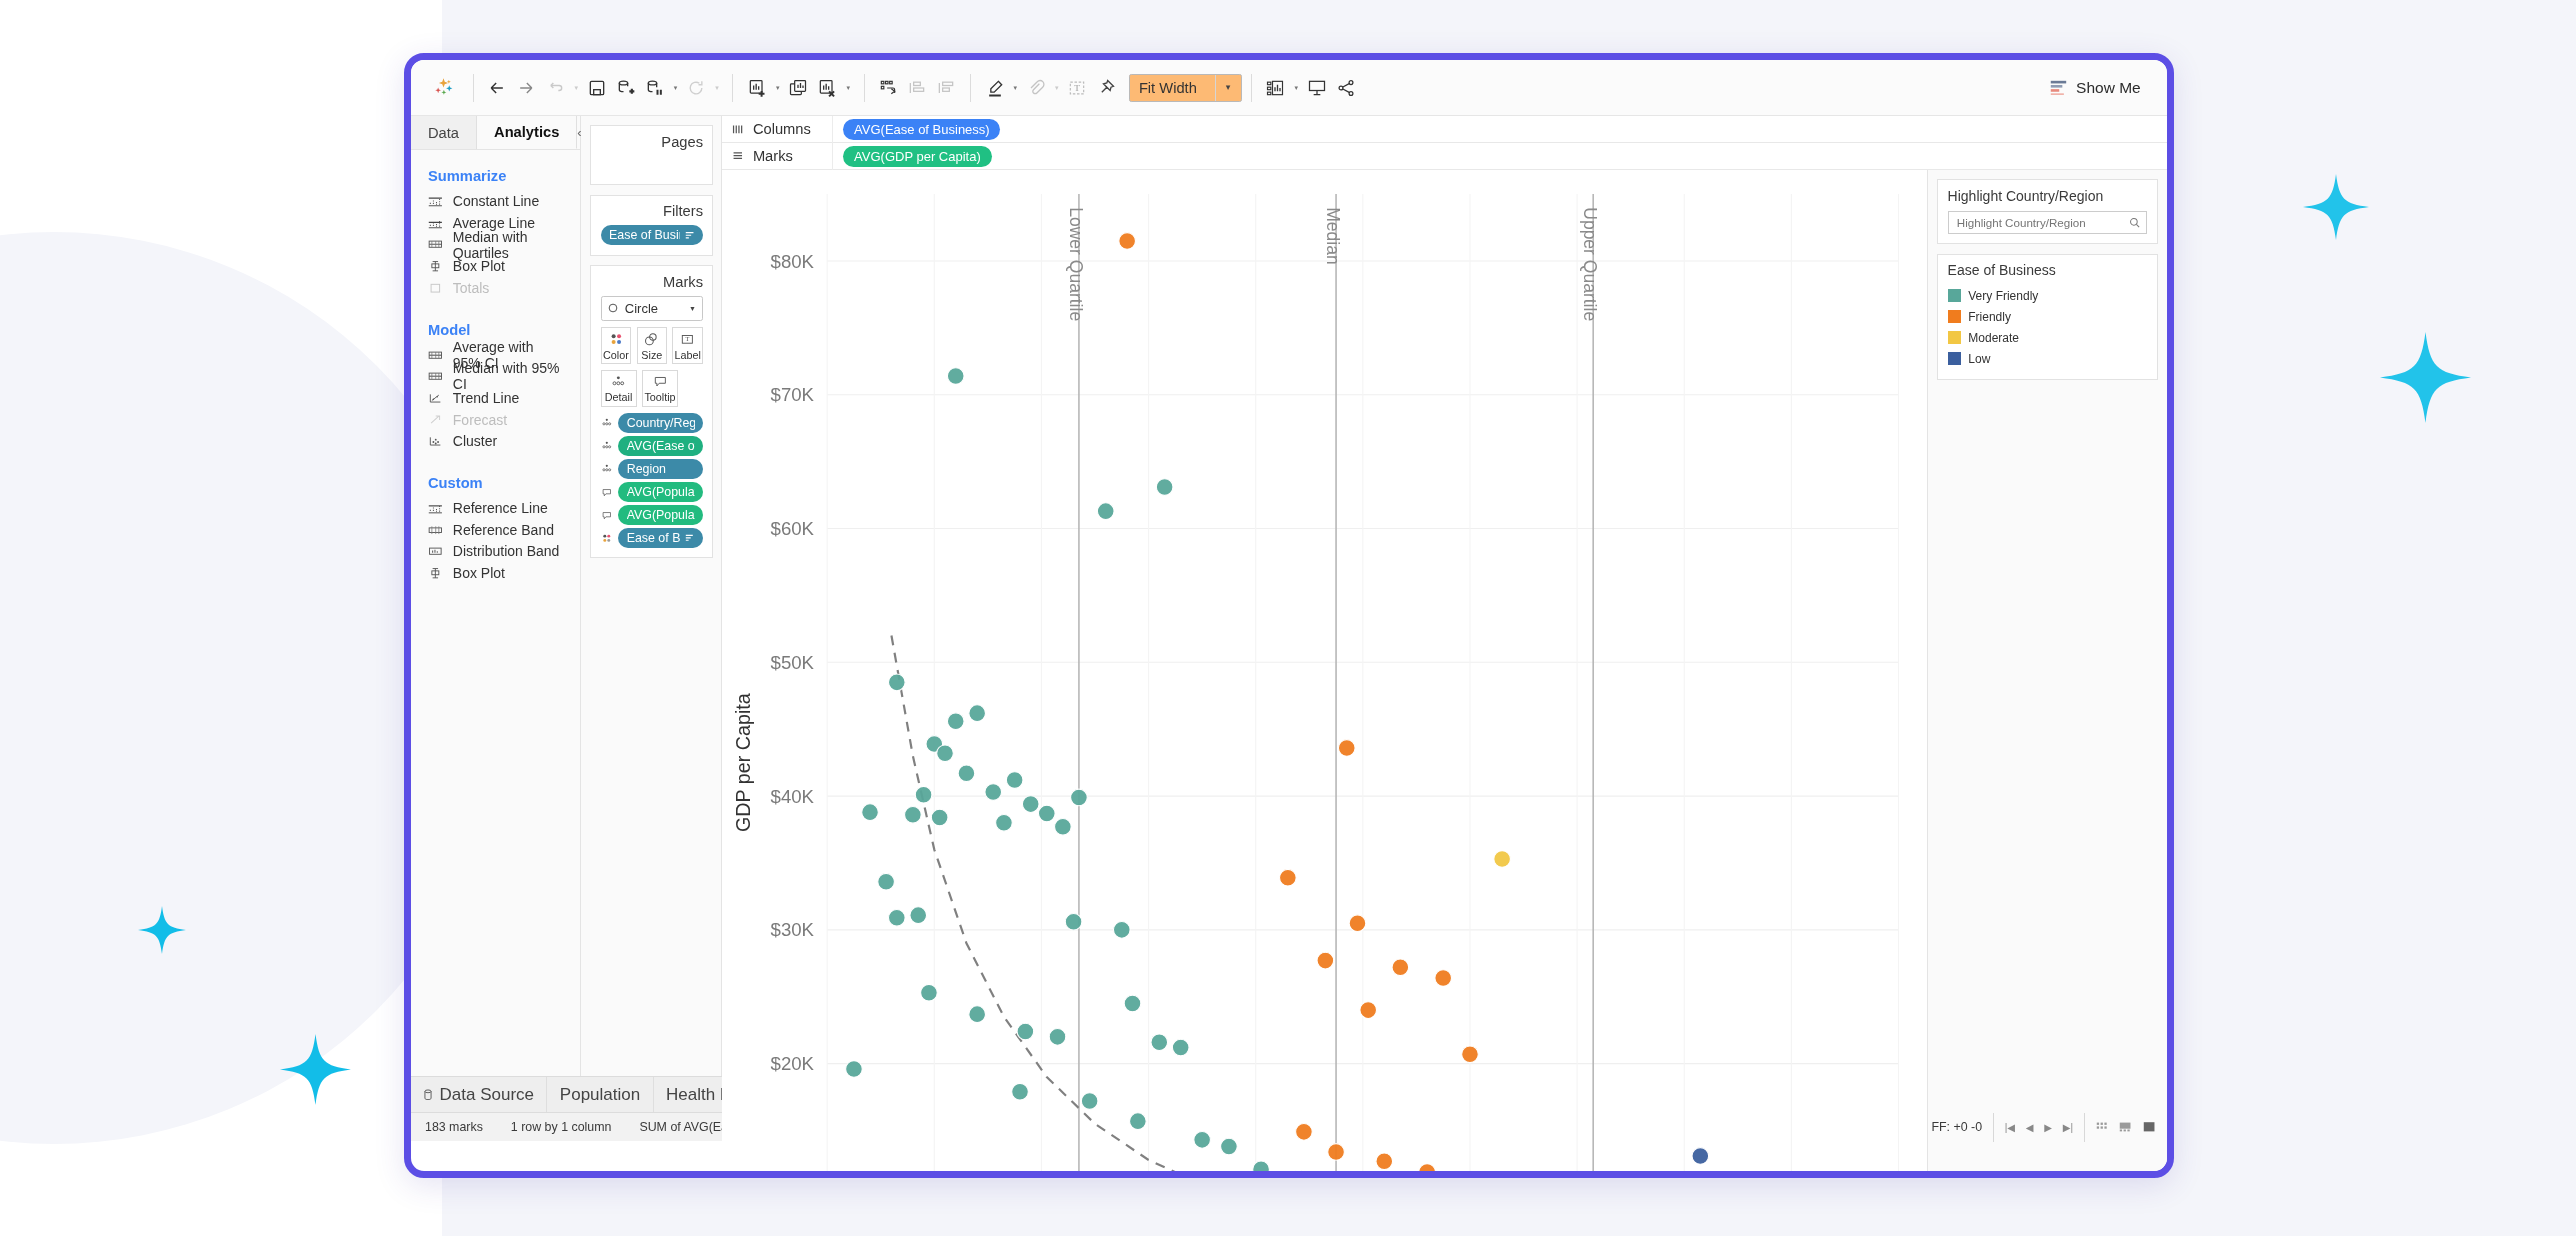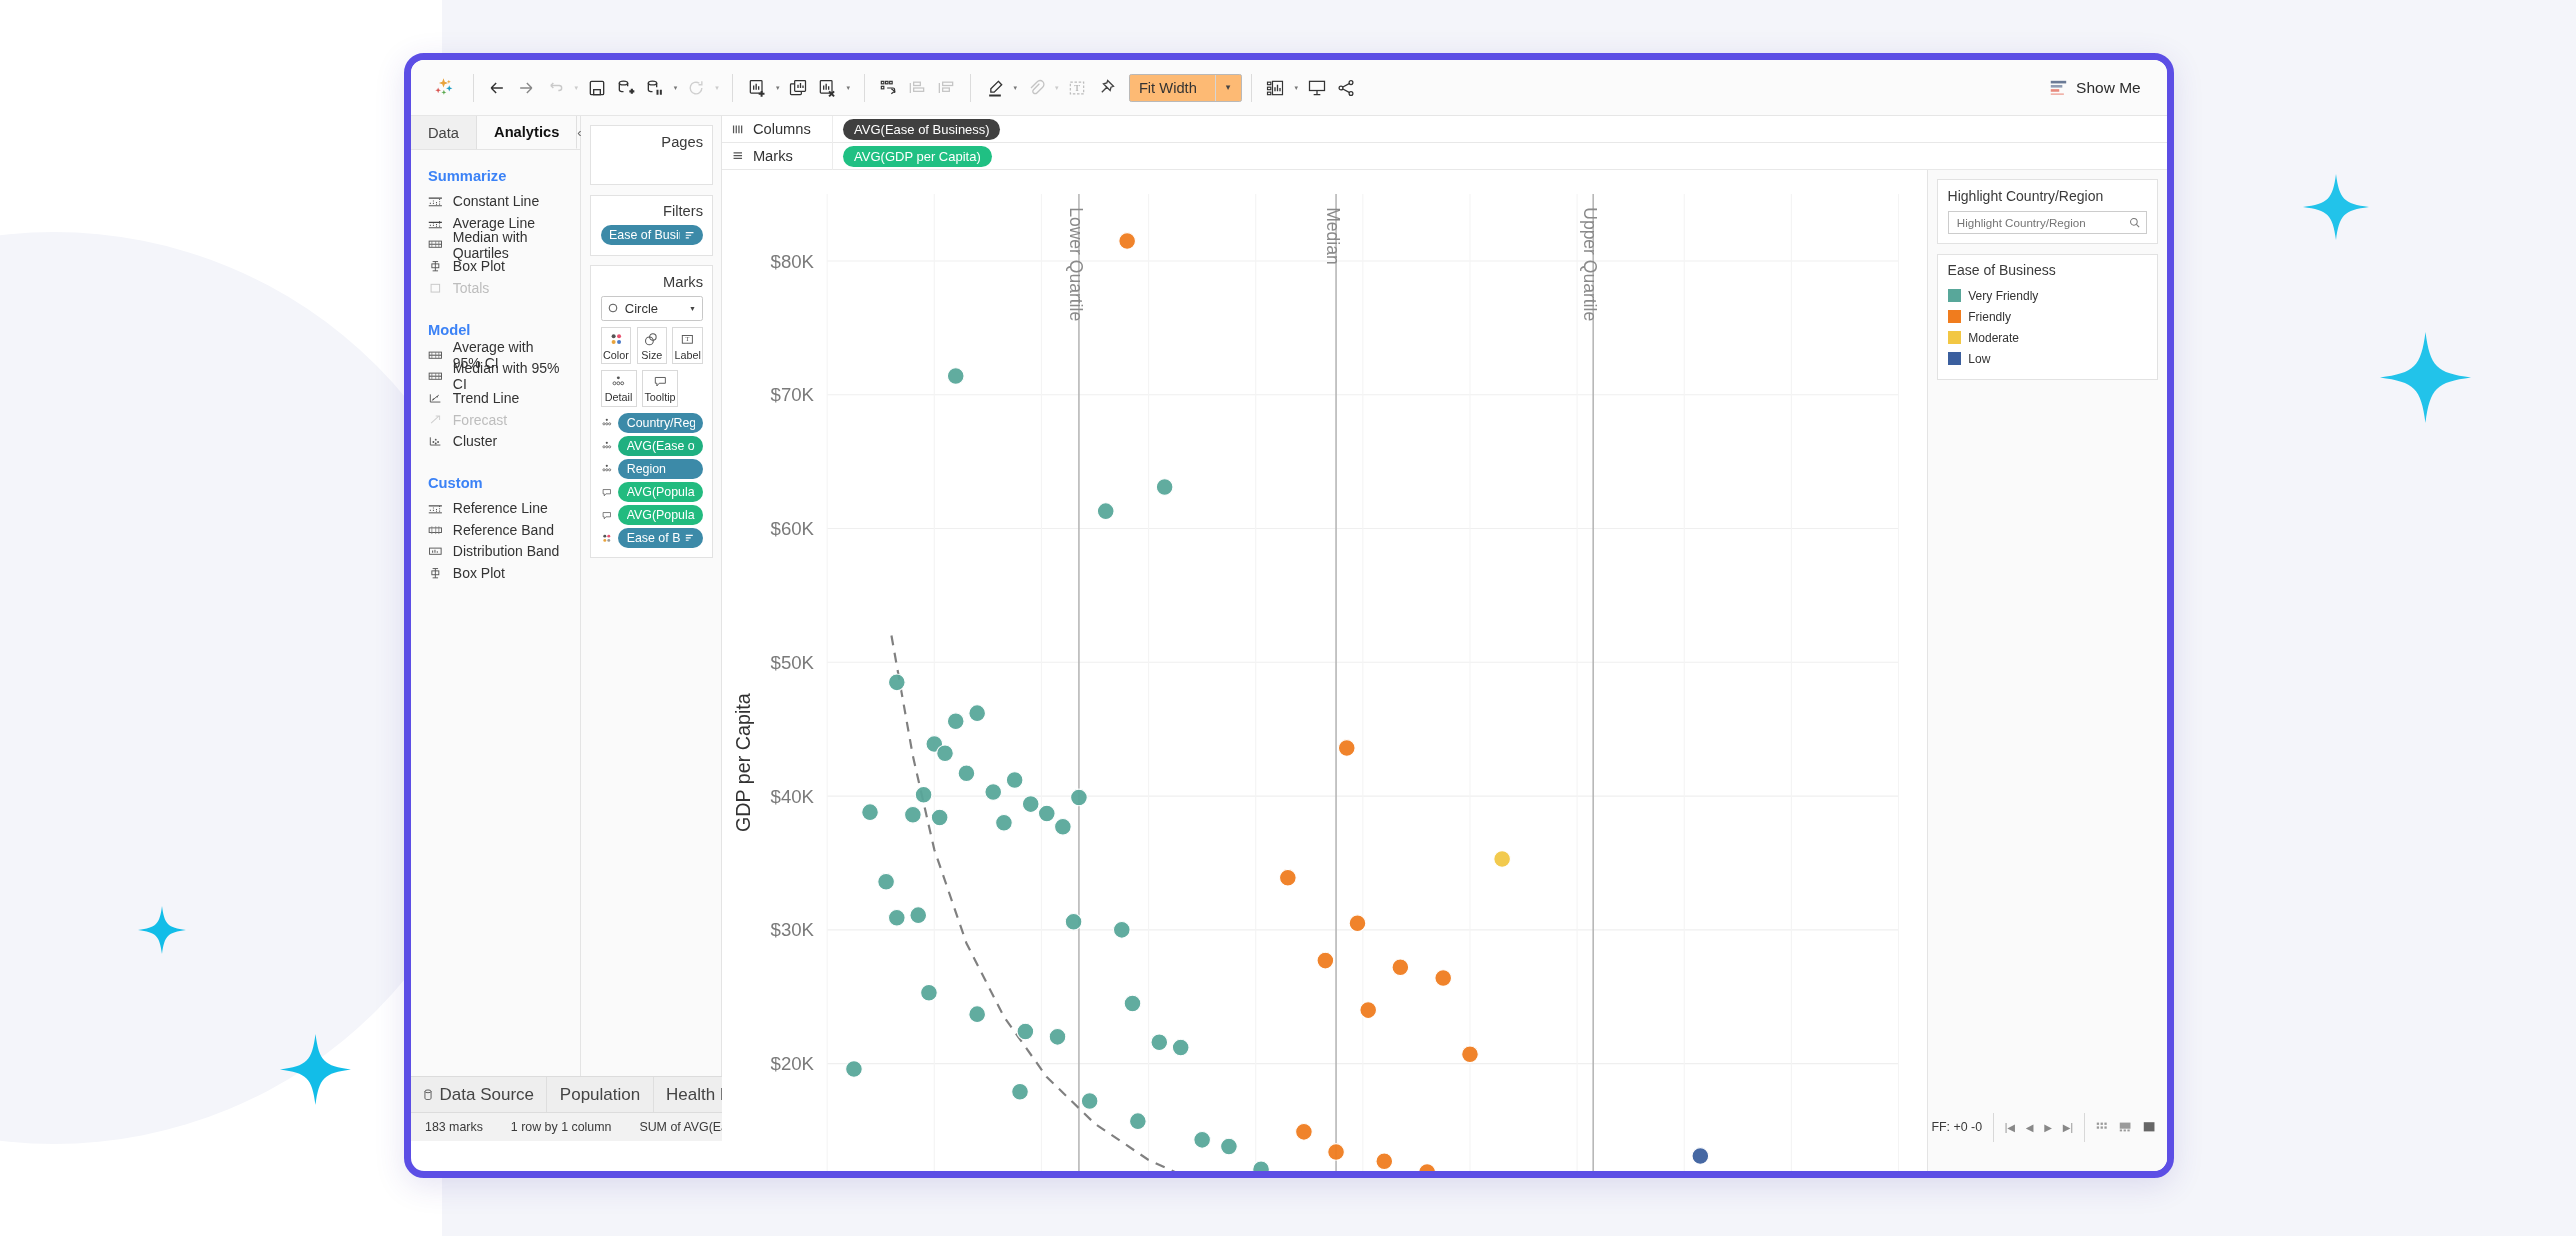--- a/index.html
+++ b/index.html
@@ -635,21 +635,21 @@
 
     <div class="sheet">
       <div class="shelf">
         <span class="sh-ic">
             <svg width="11.6" height="10.8" viewBox="0 0 15 14">
               <path d="M2 2v10M5.5 2v10M9 2v10M12.5 2v10" stroke="#555" stroke-width="1.6"></path>
             </svg>
           </span>
         <span class="sh-lb">Columns</span>
         <span class="sh-div"></span>
-        <div class="pill" style="background:#404040">
+        <div class="pill" style="background:#3b82f6">
           <span class="pt">AVG(Ease of Business)</span>
         </div>
       </div>
       <div class="shelf">
         <span class="sh-ic">
             <svg width="11.6" height="10.8" viewBox="0 0 15 14">
               <path d="M2 2.5h11M2 6h11M2 9.5h11" stroke="#555" stroke-width="1.6"></path>
             </svg>
           </span>
         <span class="sh-lb">Marks</span>

